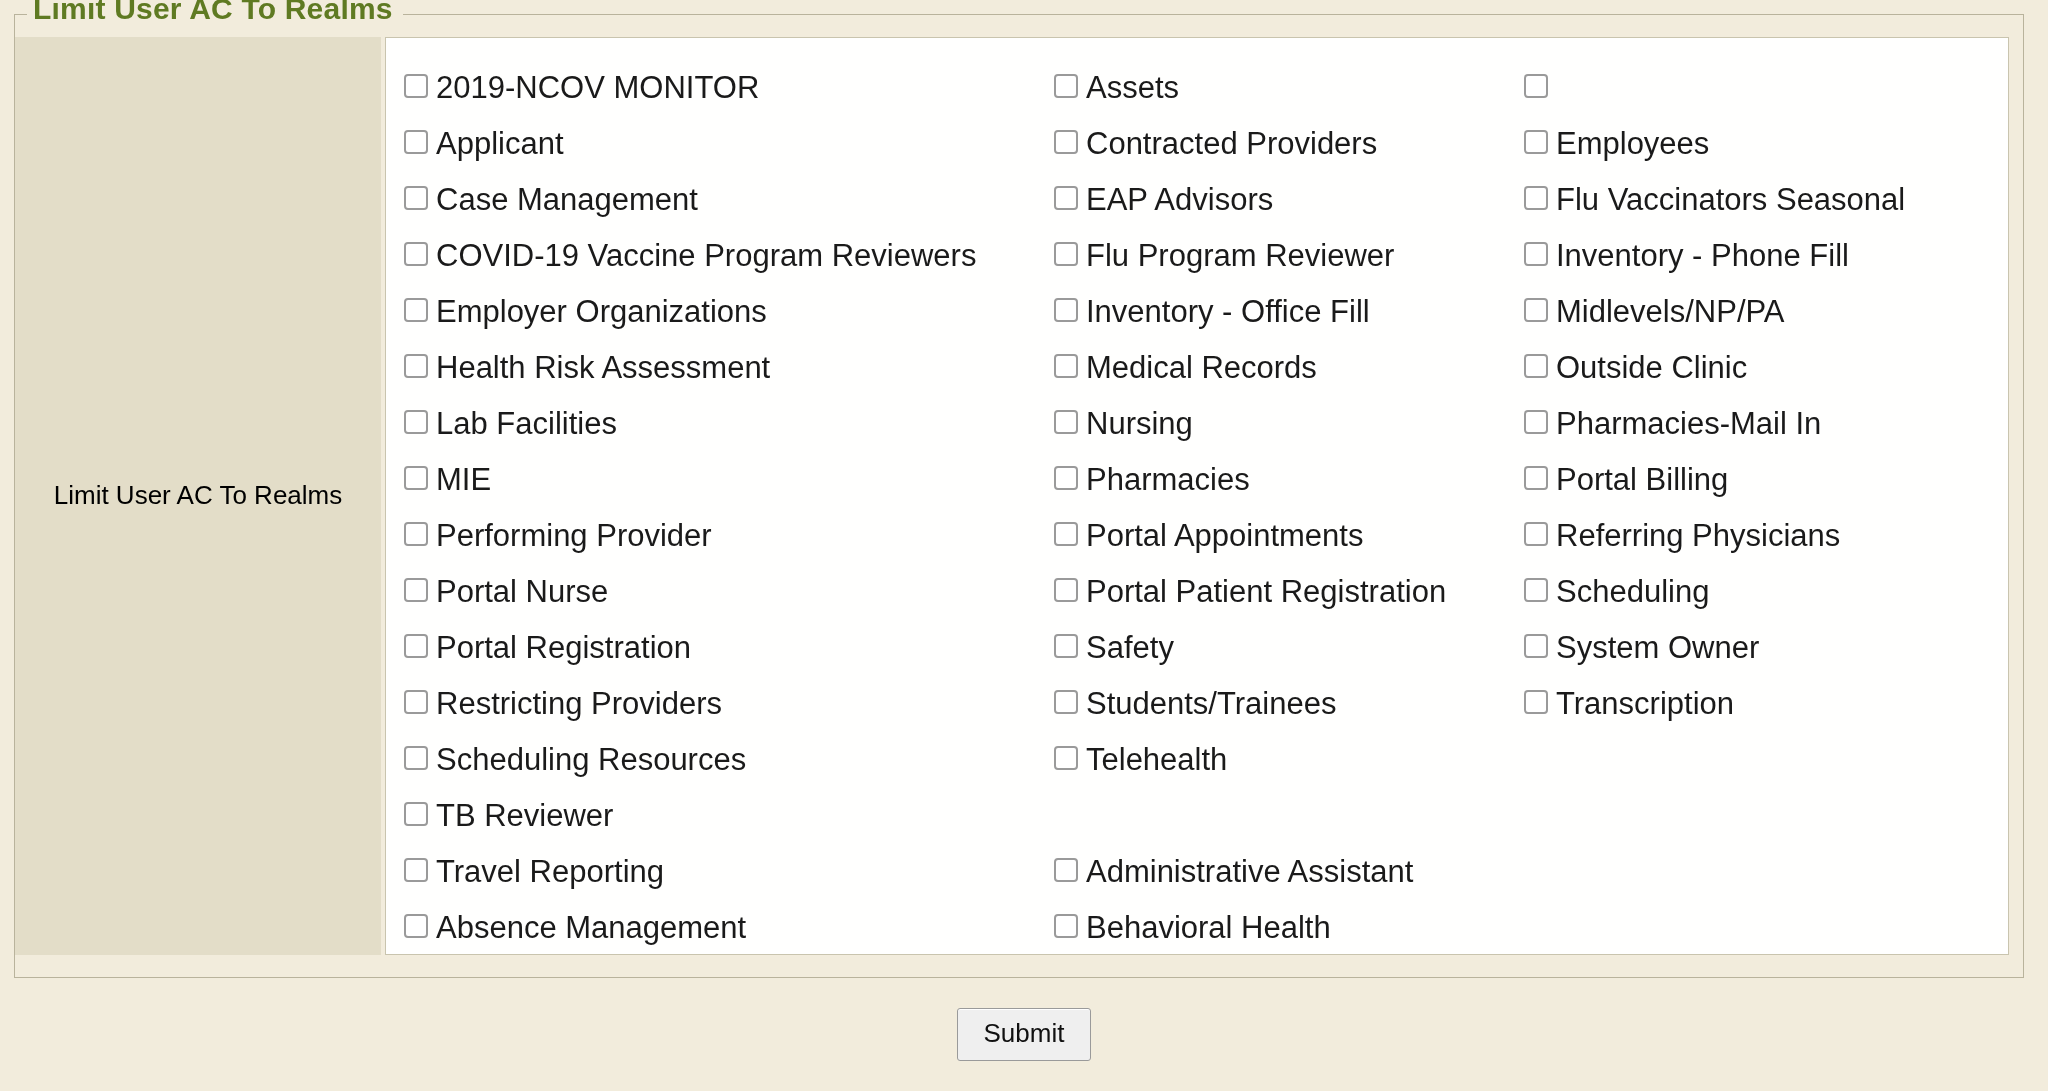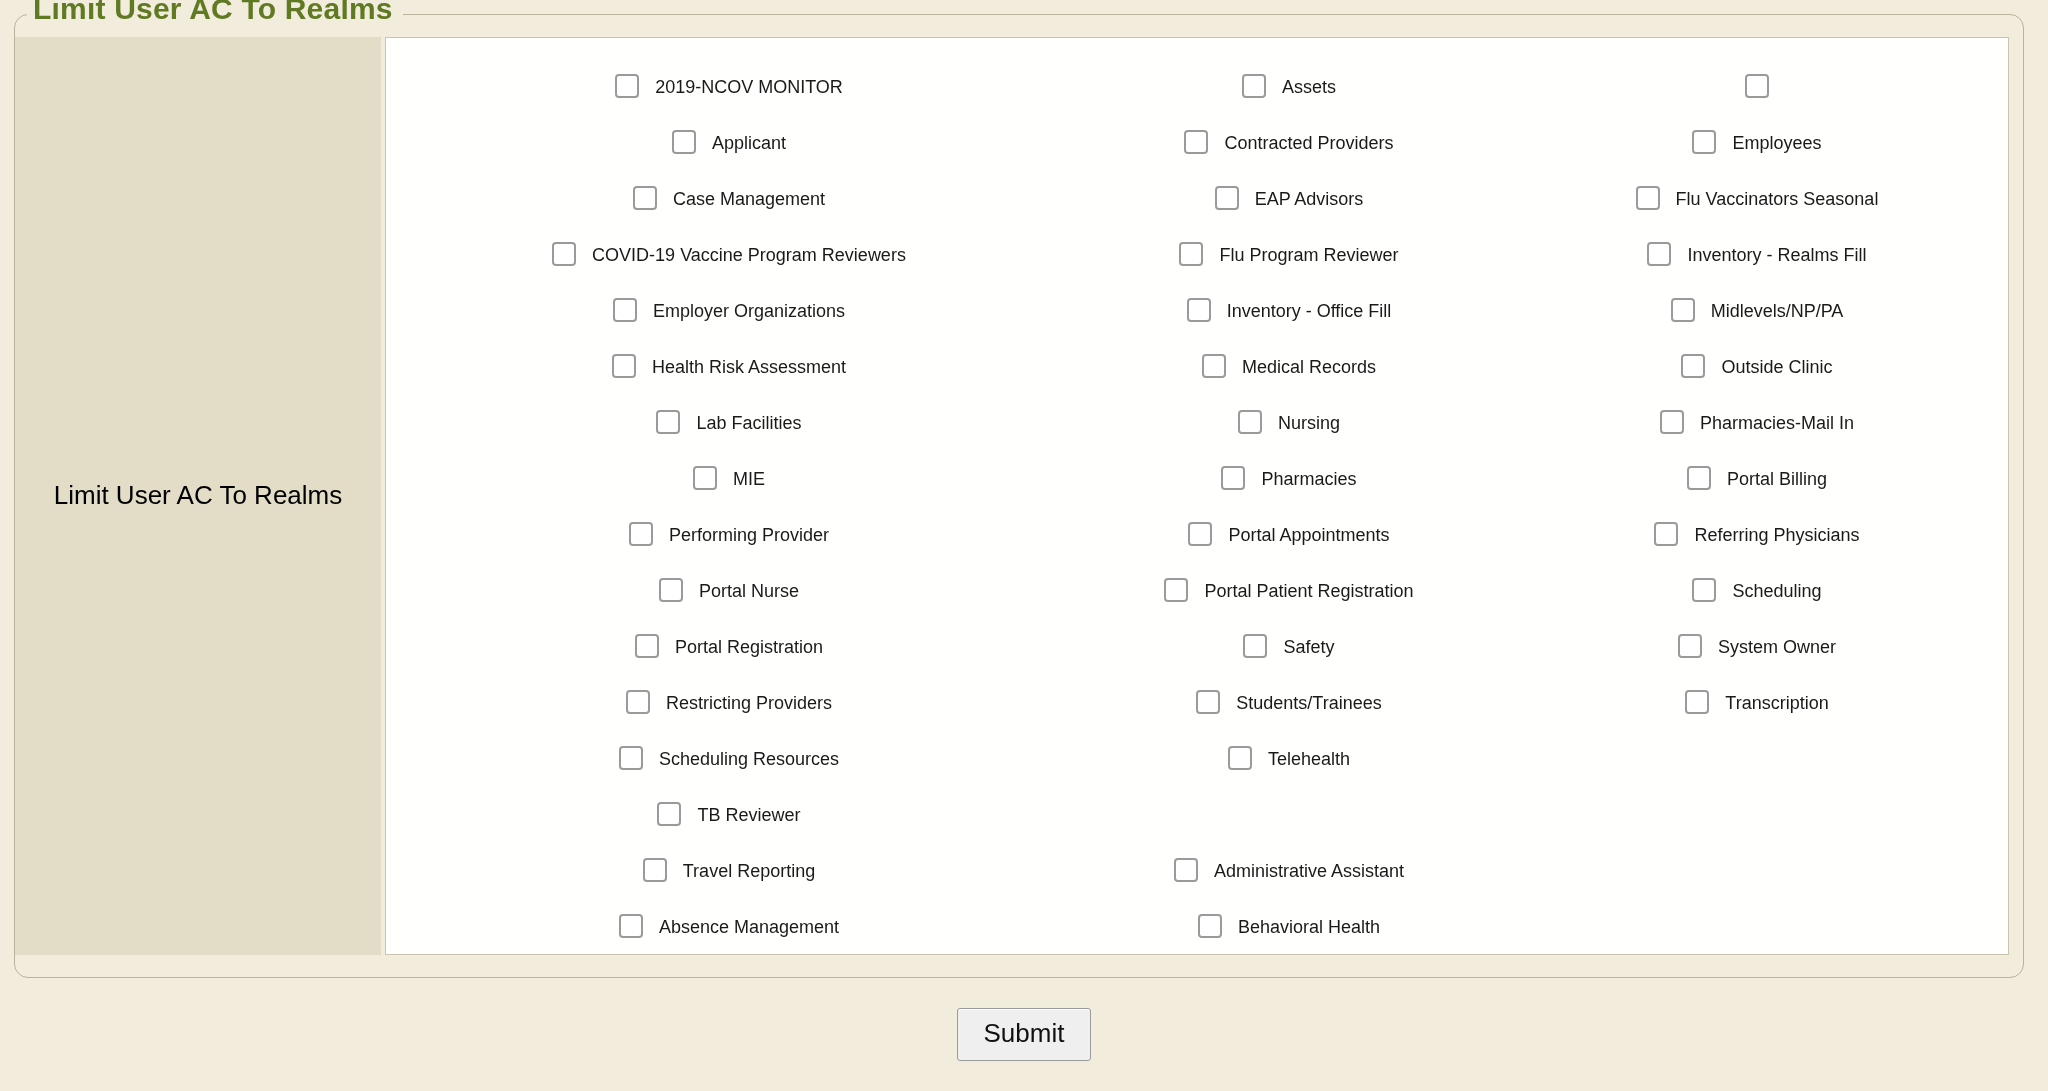--- a/index.html
+++ b/index.html
@@ -16,21 +16,21 @@
     box-sizing: border-box;
     overflow: hidden;
   }
   .fieldset {
     position: absolute;
     left: 14px;
     top: 14px;
     width: 2010px;
     height: 964px;
     border: 1px solid #b9b39c;
-    border-radius: 14px;
+    border-radius: 0;
     box-sizing: border-box;
     background: transparent;
     padding-left: 28px;
   }
   .legend {
     position: absolute;
     left: 12px;
     top: -23px;
     background: #f2ecdc;
     padding: 0 10px 0 6px;
@@ -77,26 +77,25 @@
   .grid {
     display: grid;
     grid-template-columns: 650px 470px 1fr;
     grid-auto-rows: 56px;
     grid-auto-flow: column;
     align-content: start;
   }
   .chk-item {
     display: flex;
     align-items: center;
-    gap: 16px;
-    font-size: 18px;
+    gap: 8px;
+    font-size: 31px;
     color: #1a1a1a;
     line-height: 1;
     white-space: nowrap;
-    justify-content: center;
   }
   .box {
     width: 24px;
     height: 24px;
     border: 2px solid #9a9a9a;
     border-radius: 4px;
     background: #fff;
     box-sizing: border-box;
     flex: 0 0 24px;
     display: inline-block;
@@ -273,21 +272,21 @@
             <label class="chk-item">
               <span class="box"></span>
               <span class="chk-label">Employees</span>
             </label>
             <label class="chk-item">
               <span class="box"></span>
               <span class="chk-label">Flu Vaccinators Seasonal</span>
             </label>
             <label class="chk-item">
               <span class="box"></span>
-              <span class="chk-label">Inventory - Realms Fill</span>
+              <span class="chk-label">Inventory - Phone Fill</span>
             </label>
             <label class="chk-item">
               <span class="box"></span>
               <span class="chk-label">Midlevels/NP/PA</span>
             </label>
             <label class="chk-item">
               <span class="box"></span>
               <span class="chk-label">Outside Clinic</span>
             </label>
             <label class="chk-item">

